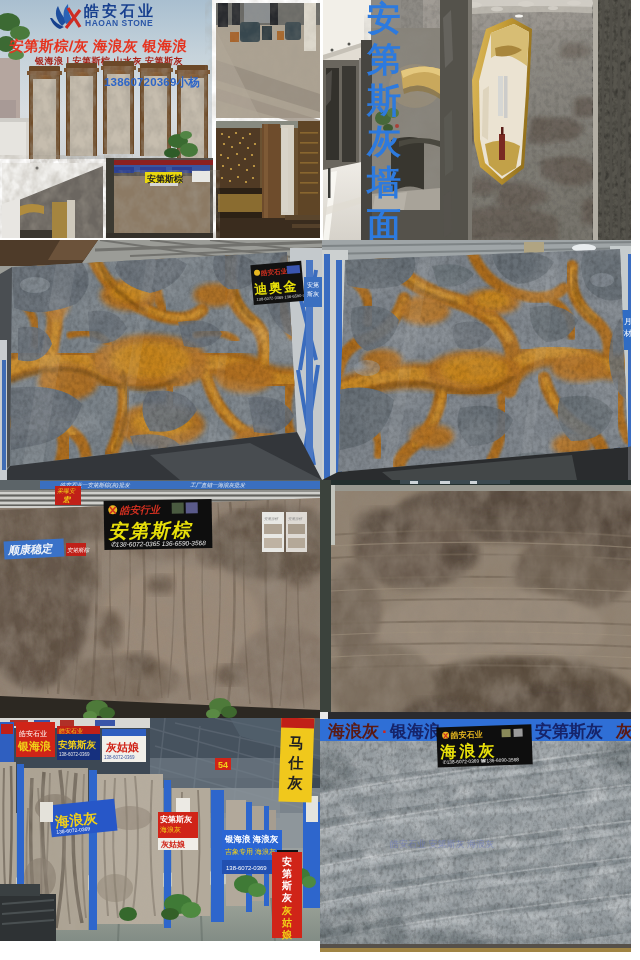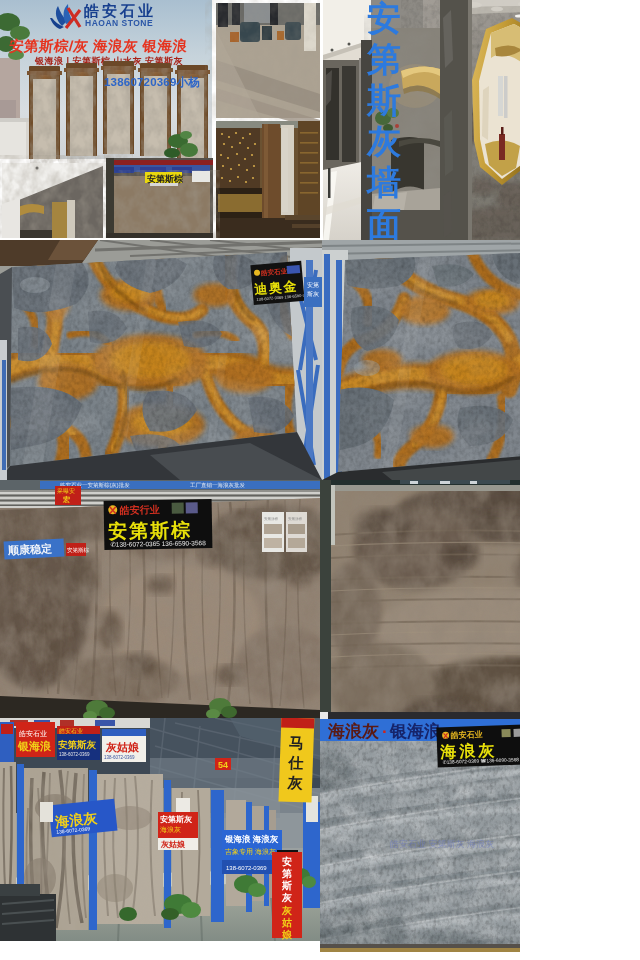--- a/index.html
+++ b/index.html
@@ -1,16 +1,16 @@
 <!DOCTYPE html>
 <html><head>
 <meta charset="utf-8">
 <style>
 html,body{margin:0;padding:0;background:#fff;}
-#page{position:relative;width:520px;height:960px;overflow:hidden;background:#fff;
+#page{position:relative;width:631px;height:960px;overflow:hidden;background:#fff;
   font-family:"Liberation Sans", sans-serif;}
 .blk{position:absolute;overflow:hidden;}
 svg{display:block}
 </style>
 </head>
 <body>
 <div id="page">
 
 <div class="blk" id="blockA" style="left:0;top:0;width:320px;height:240px;background:#fff;">
 <svg width="320" height="240" viewBox="0 0 320 240">
@@ -622,21 +622,21 @@
 <path d="M230 0 L240 0 L205 240 L195 240 Z" fill="#ffffff" opacity="0.05"></path>
 </g>
 </g>
 
 <path d="M16 232 L306 207 L318 240 L0 240 Z" fill="#2a2c2e"></path>
 <path d="M60 232 L250 215 L255 240 L70 240 Z" fill="#4e5254" opacity="0.7"></path>
 <path d="M306 207 L318 204 L318 240 L306 240 Z" fill="#54565a"></path>
 </svg>
 </div>
 
-<div class="blk" id="blockE" style="left:0;top:480px;width:320px;height:242px;background:#8a7b6d;">
+<div class="blk" id="blockE" style="left:0;top:480px;width:320px;height:242px;background:#8a7b6d;font-style:italic;">
 <svg width="320" height="242" viewBox="0 0 320 242">
 <defs>
 <filter id="enoise" x="-20%" y="-20%" width="140%" height="140%">
 <feTurbulence type="fractalNoise" baseFrequency="0.09 0.05" numOctaves="4" seed="41" result="n"></feTurbulence>
 <feColorMatrix in="n" type="matrix" values="0 0 0 0 0.32, 0 0 0 0 0.27, 0 0 0 0 0.22, 0 0 0 0.9 0"></feColorMatrix>
 <feComposite operator="in" in2="SourceGraphic"></feComposite>
 </filter>
 <filter id="eblur">
             <feGaussianBlur stdDeviation="3"></feGaussianBlur>
           </filter>

